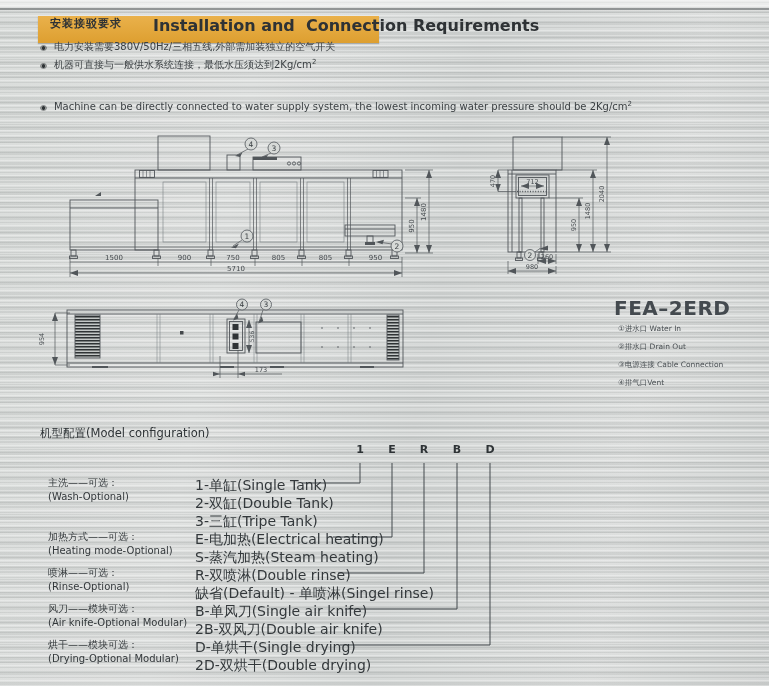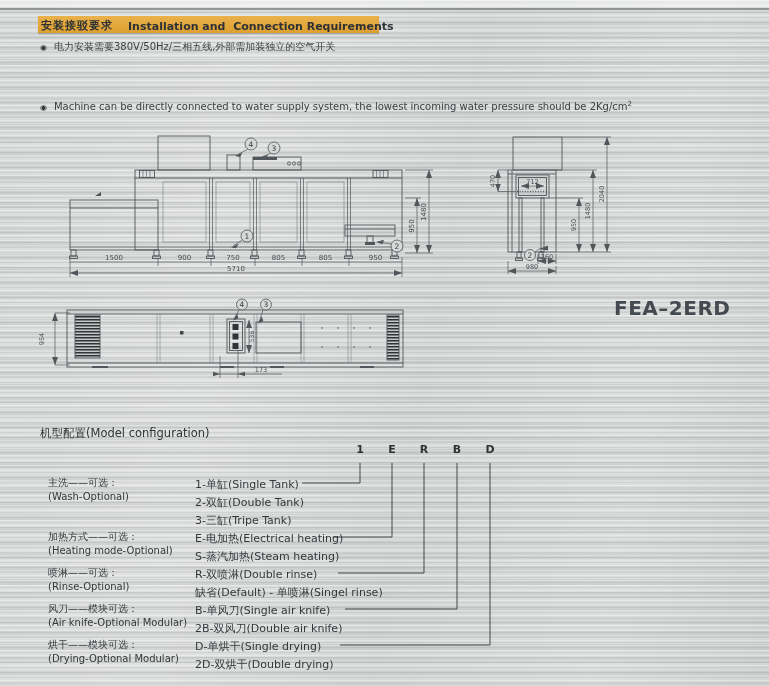--- a/index.html
+++ b/index.html
@@ -6,51 +6,54 @@
   html,body{width:769px;height:686px}
   body{font-family:"DejaVu Sans","Liberation Sans",sans-serif}
   .page{position:relative;width:769px;height:686px;overflow:hidden;
     background:
       repeating-linear-gradient(180deg, rgba(255,255,255,.30) 0 1px, rgba(255,255,255,0) 1px 2px, rgba(99,105,104,.12) 2px 3px, rgba(255,255,255,0) 3px 5px),
       repeating-linear-gradient(180deg, rgba(255,255,255,.10) 0 7px, rgba(80,86,85,.07) 7px 13px),
       linear-gradient(100deg,#d6d9d7 0%,#dddfde 30%,#d2d5d4 55%,#dadcdb 80%,#cfd2d1 100%);}
   .abs{position:absolute}
   .strip-light{left:0;top:0;width:769px;height:8px;background:rgba(255,255,255,.45)}
   .strip-dark{left:0;top:8px;width:769px;height:2px;background:rgba(70,76,78,.45)}
-  .header-bar{left:38px;top:16px;width:341px;height:17px;background:linear-gradient(180deg,#eab14b,#dd9f30);
-    display:flex;align-items:flex-end;padding-left:3px;box-shadow:0 1px 1px rgba(90,95,98,.4)}
+  .header-bar{left:38px;top:16px;width:341px;height:27px;background:linear-gradient(180deg,#eab14b,#dd9f30);
+    display:flex;align-items:flex-start;padding-left:12px;box-shadow:0 1px 1px rgba(90,95,98,.4)}
   .header-bar .zh{font-weight:bold;font-size:11px;color:#2e3235;letter-spacing:1px;white-space:pre}
-  .header-bar .en{font-weight:bold;font-size:11px;color:#2e3235;margin-left:15px;white-space:pre}
+  .header-bar .en{font-weight:bold;font-size:16px;color:#2e3235;margin-left:31px;white-space:pre}
   .bullet-row{left:40px;font-size:10px;color:#3a3f42;white-space:nowrap}
   .bullet-row .dot{font-size:8px;margin-right:7px;color:#2f3436}
   .bullet-row sup{font-size:7px}
   svg.drawing{position:absolute;overflow:visible}
   svg text{font-family:"DejaVu Sans","Liberation Sans",sans-serif}
   .model-code{left:614px;top:296px;font-size:20px;font-weight:600;color:#444a4f;letter-spacing:.5px}
   .legend{left:618px;top:320px;font-size:7.5px;color:#484e52;line-height:18px;white-space:nowrap}
   .cfg-title{left:40px;top:426px;font-size:11.5px;font-weight:400;color:#2e3336;white-space:nowrap}
   .demo-title{left:355px;top:426px;font-size:11.5px;font-weight:600;color:#2e3336;white-space:nowrap}
   .demo-letter{top:443px;font-size:11px;font-weight:600;color:#2e3336;transform:translateX(-50%)}
   .cfg-group{left:48px;font-size:10px;color:#33383b;line-height:14px;white-space:nowrap}
-  .cfg-option{left:195px;font-size:11px;color:#33383b;white-space:nowrap}
+  .cfg-option{left:195px;font-size:14px;color:#33383b;white-space:nowrap}
 </style>
 </head>
 <body>
 
 <div class="page">
   <div class="abs strip-light"></div>
   <div class="abs strip-dark"></div>
 
   <div class="abs header-bar">
     <span class="zh">安装接驳要求</span>
     <span class="en">Installation and  Connection Requirements</span>
   </div>
 
   <div class="abs bullet-row" style="top:40px">
     <span class="dot">◉</span><span>电力安装需要380V/50Hz/三相五线,外部需加装独立的空气开关</span><sup></sup>
+  </div>
+  <div class="abs bullet-row" style="top:58px">
+    <span class="dot">◉</span><span>机器可直接与一般供水系统连接，最低水压须达到2Kg/cm</span><sup>2</sup>
   </div>
   <div class="abs bullet-row" style="top:100px">
     <span class="dot">◉</span><span>Machine can be directly connected to water supply system, the lowest incoming water pressure should be 2Kg/cm</span><sup>2</sup>
   </div>
 
   <svg class="drawing" style="left:55px;top:130px" width="390" height="155" viewBox="0 0 390 155">
     <defs>
       <marker id="ah1" markerWidth="8" markerHeight="6" refX="8" refY="3" orient="auto-start-reverse" markerUnits="userSpaceOnUse">
         <path d="M0,0 L8,3 L0,6 z" fill="#51565a"></path>
       </marker>
@@ -247,20 +250,26 @@
       <circle cx="212" cy="9.5" r="5.5"></circle>
         <circle cx="236" cy="9.5" r="5.5"></circle>
     </g>
     <g font-size="7.5" fill="#3b4044" text-anchor="middle">
       <text x="212" y="12">4</text>
       <text x="236" y="12">3</text>
     </g>
   </svg>
 
   <div class="abs model-code">FEA–2ERD</div>
+  <div class="abs legend">
+    <div>①进水口 Water In</div>
+    <div>②排水口 Drain Out</div>
+    <div>③电源连接 Cable Connection</div>
+    <div>④排气口Vent</div>
+  </div>
 
   <div class="abs cfg-title">机型配置(Model configuration)</div>
 
   <span class="abs demo-letter" style="left:360px">1</span>
   <span class="abs demo-letter" style="left:392px">E</span>
   <span class="abs demo-letter" style="left:424px">R</span>
   <span class="abs demo-letter" style="left:457px">B</span>
   <span class="abs demo-letter" style="left:490px">D</span>
 
   <svg class="drawing" style="left:295px;top:455px" width="205" height="205" viewBox="0 0 205 205">

